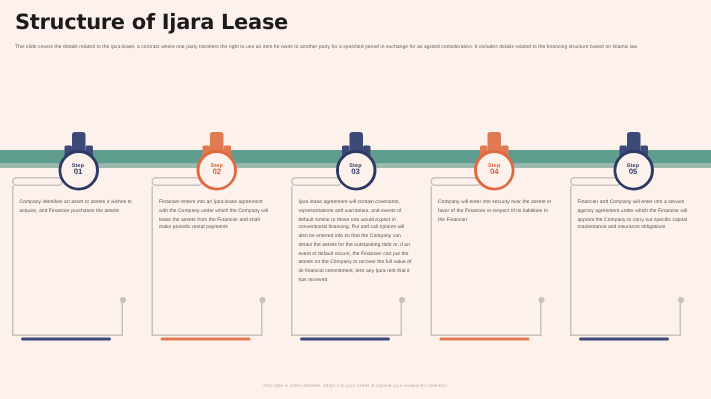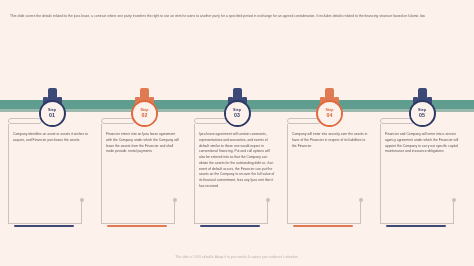--- a/index.html
+++ b/index.html
@@ -206,20 +206,21 @@
     color:#b9aeaa;
     letter-spacing:0.1px;
   }
 </style>
 </head>
 <body>
 
 <div class="slide">
 
   <div class="title-wrap">
+    <h1 class="slide-title">Structure of Ijara Lease</h1>
     <p class="slide-sub">This slide covers the details related to the ijara lease, a contract where one party transfers the right to use an item he owns to another party for a specified period in exchange for an agreed consideration. It includes details related to the financing structure based on Islamic law</p>
   </div>
 
   <div class="rail"></div>
   <div class="rail-shadow"></div>
 
   <div class="steps">
 
     <div class="step navy">
       <div class="ribbon"></div>

